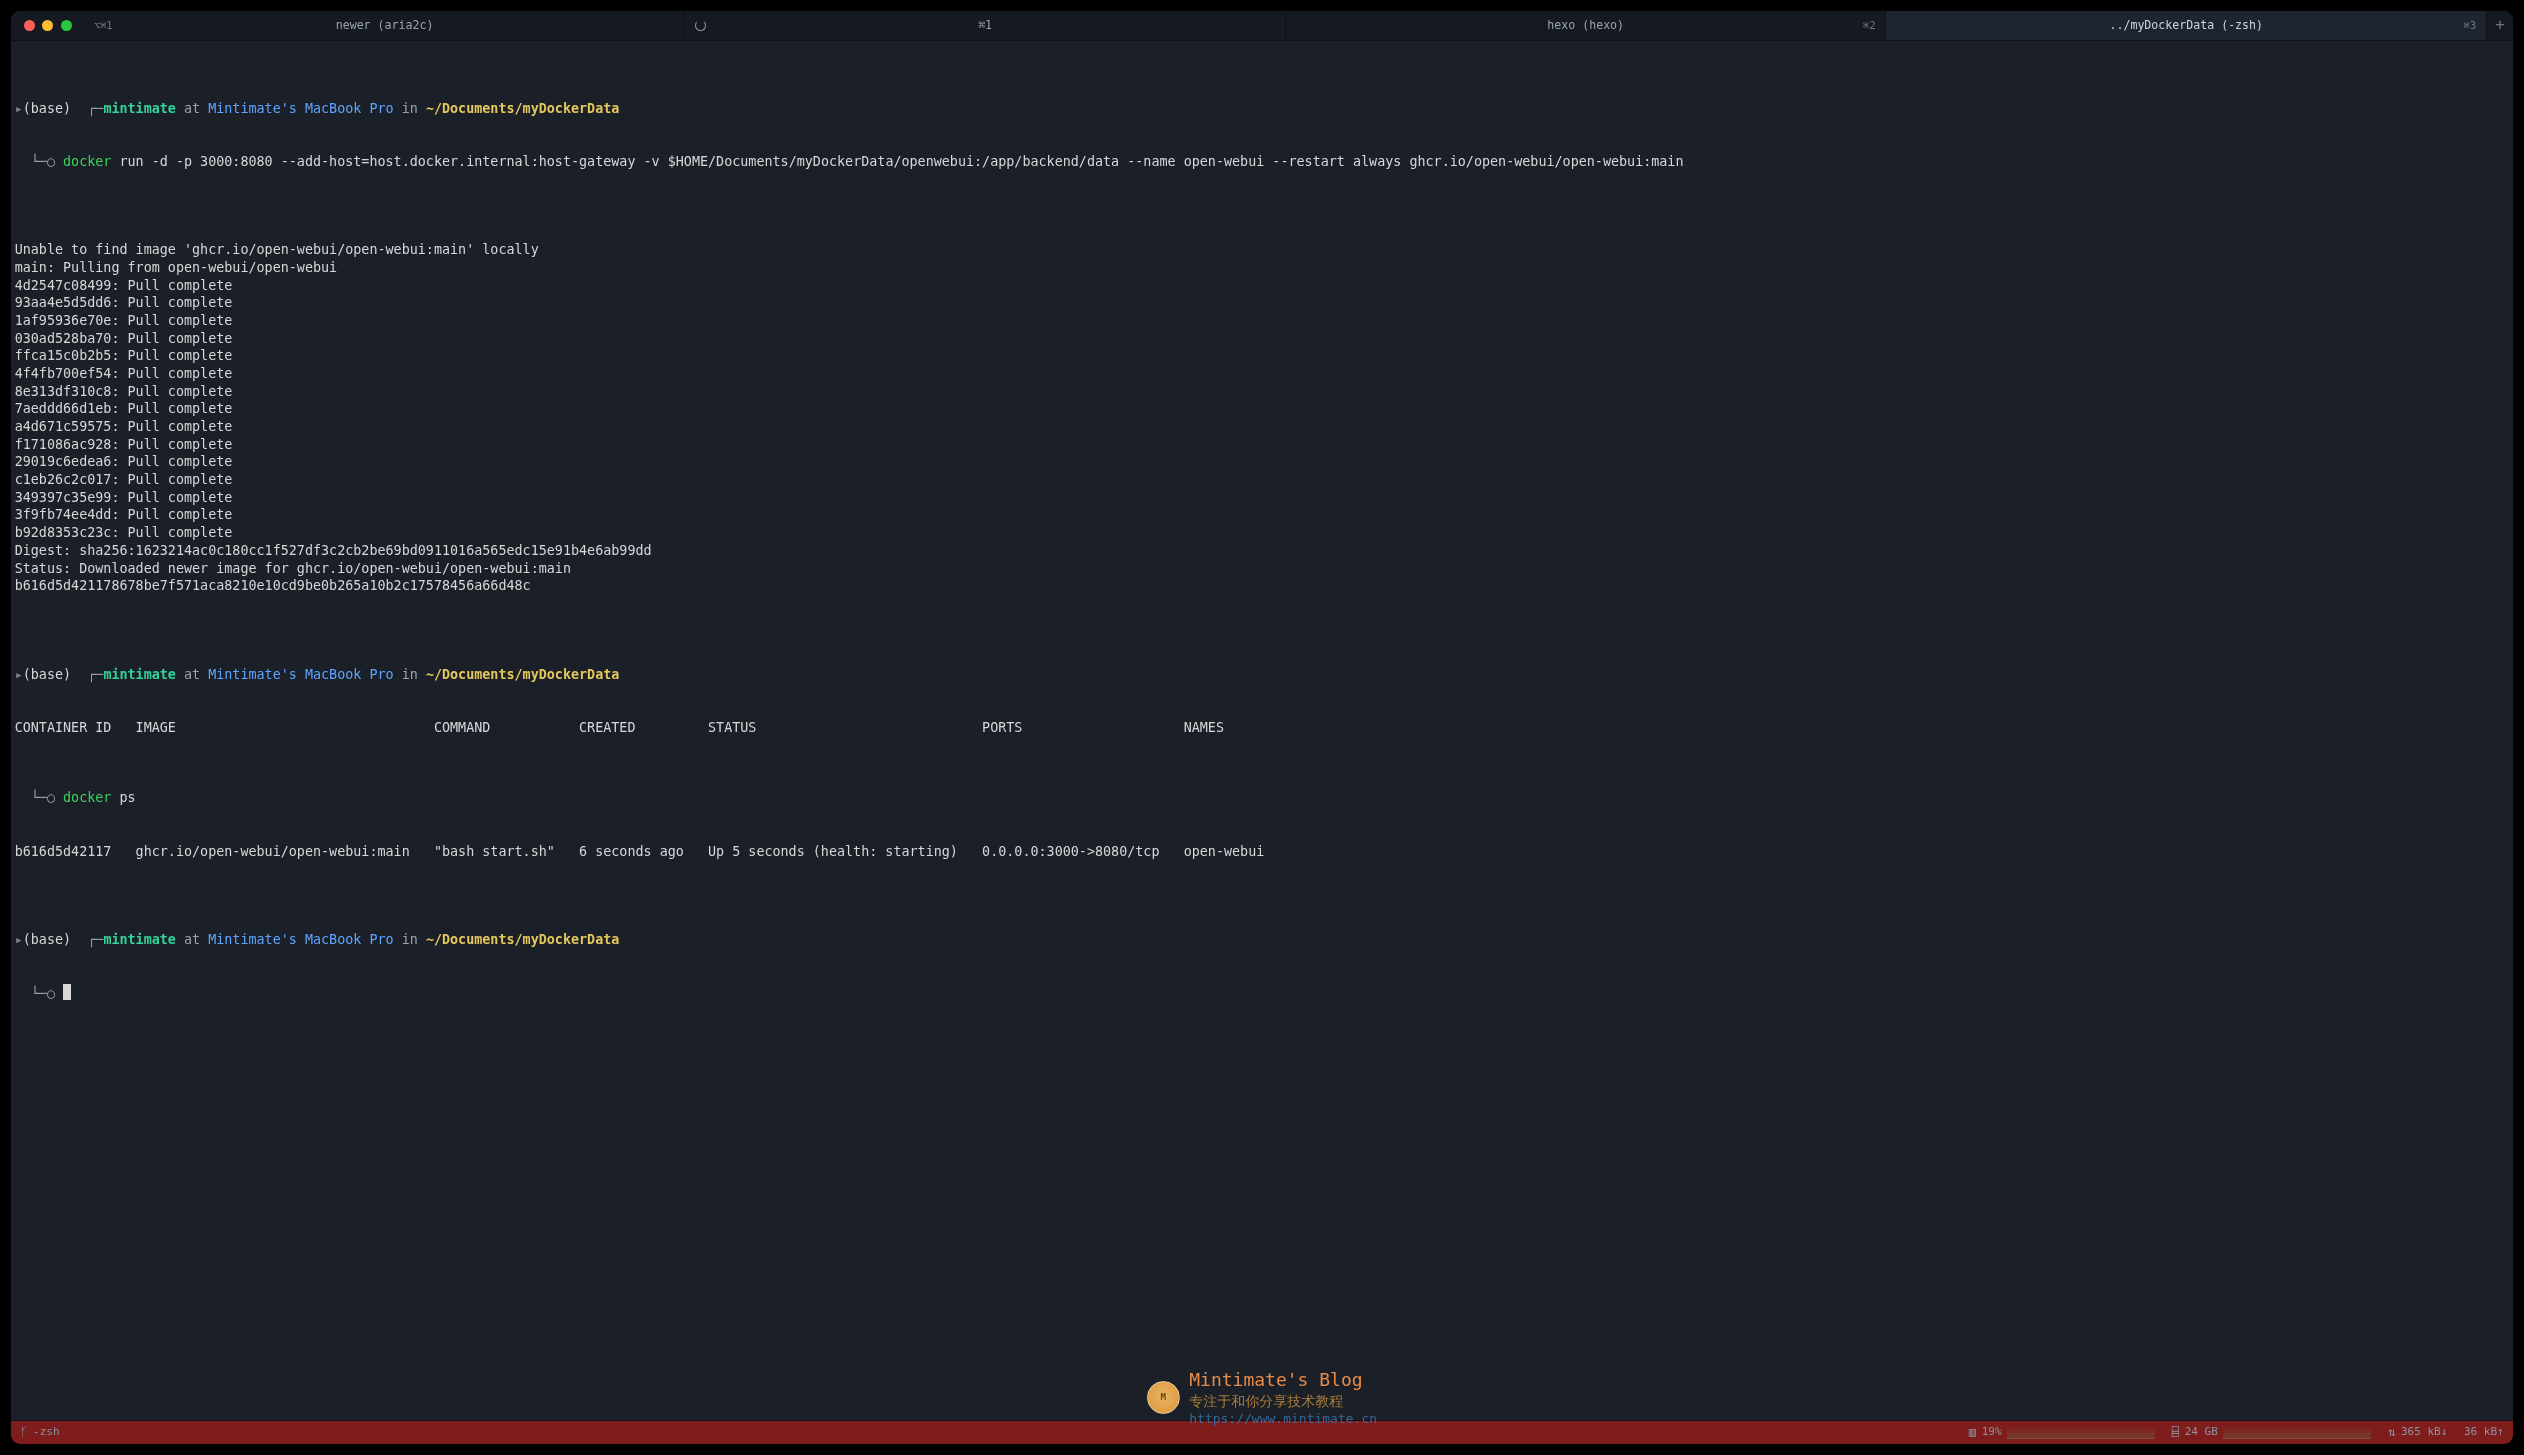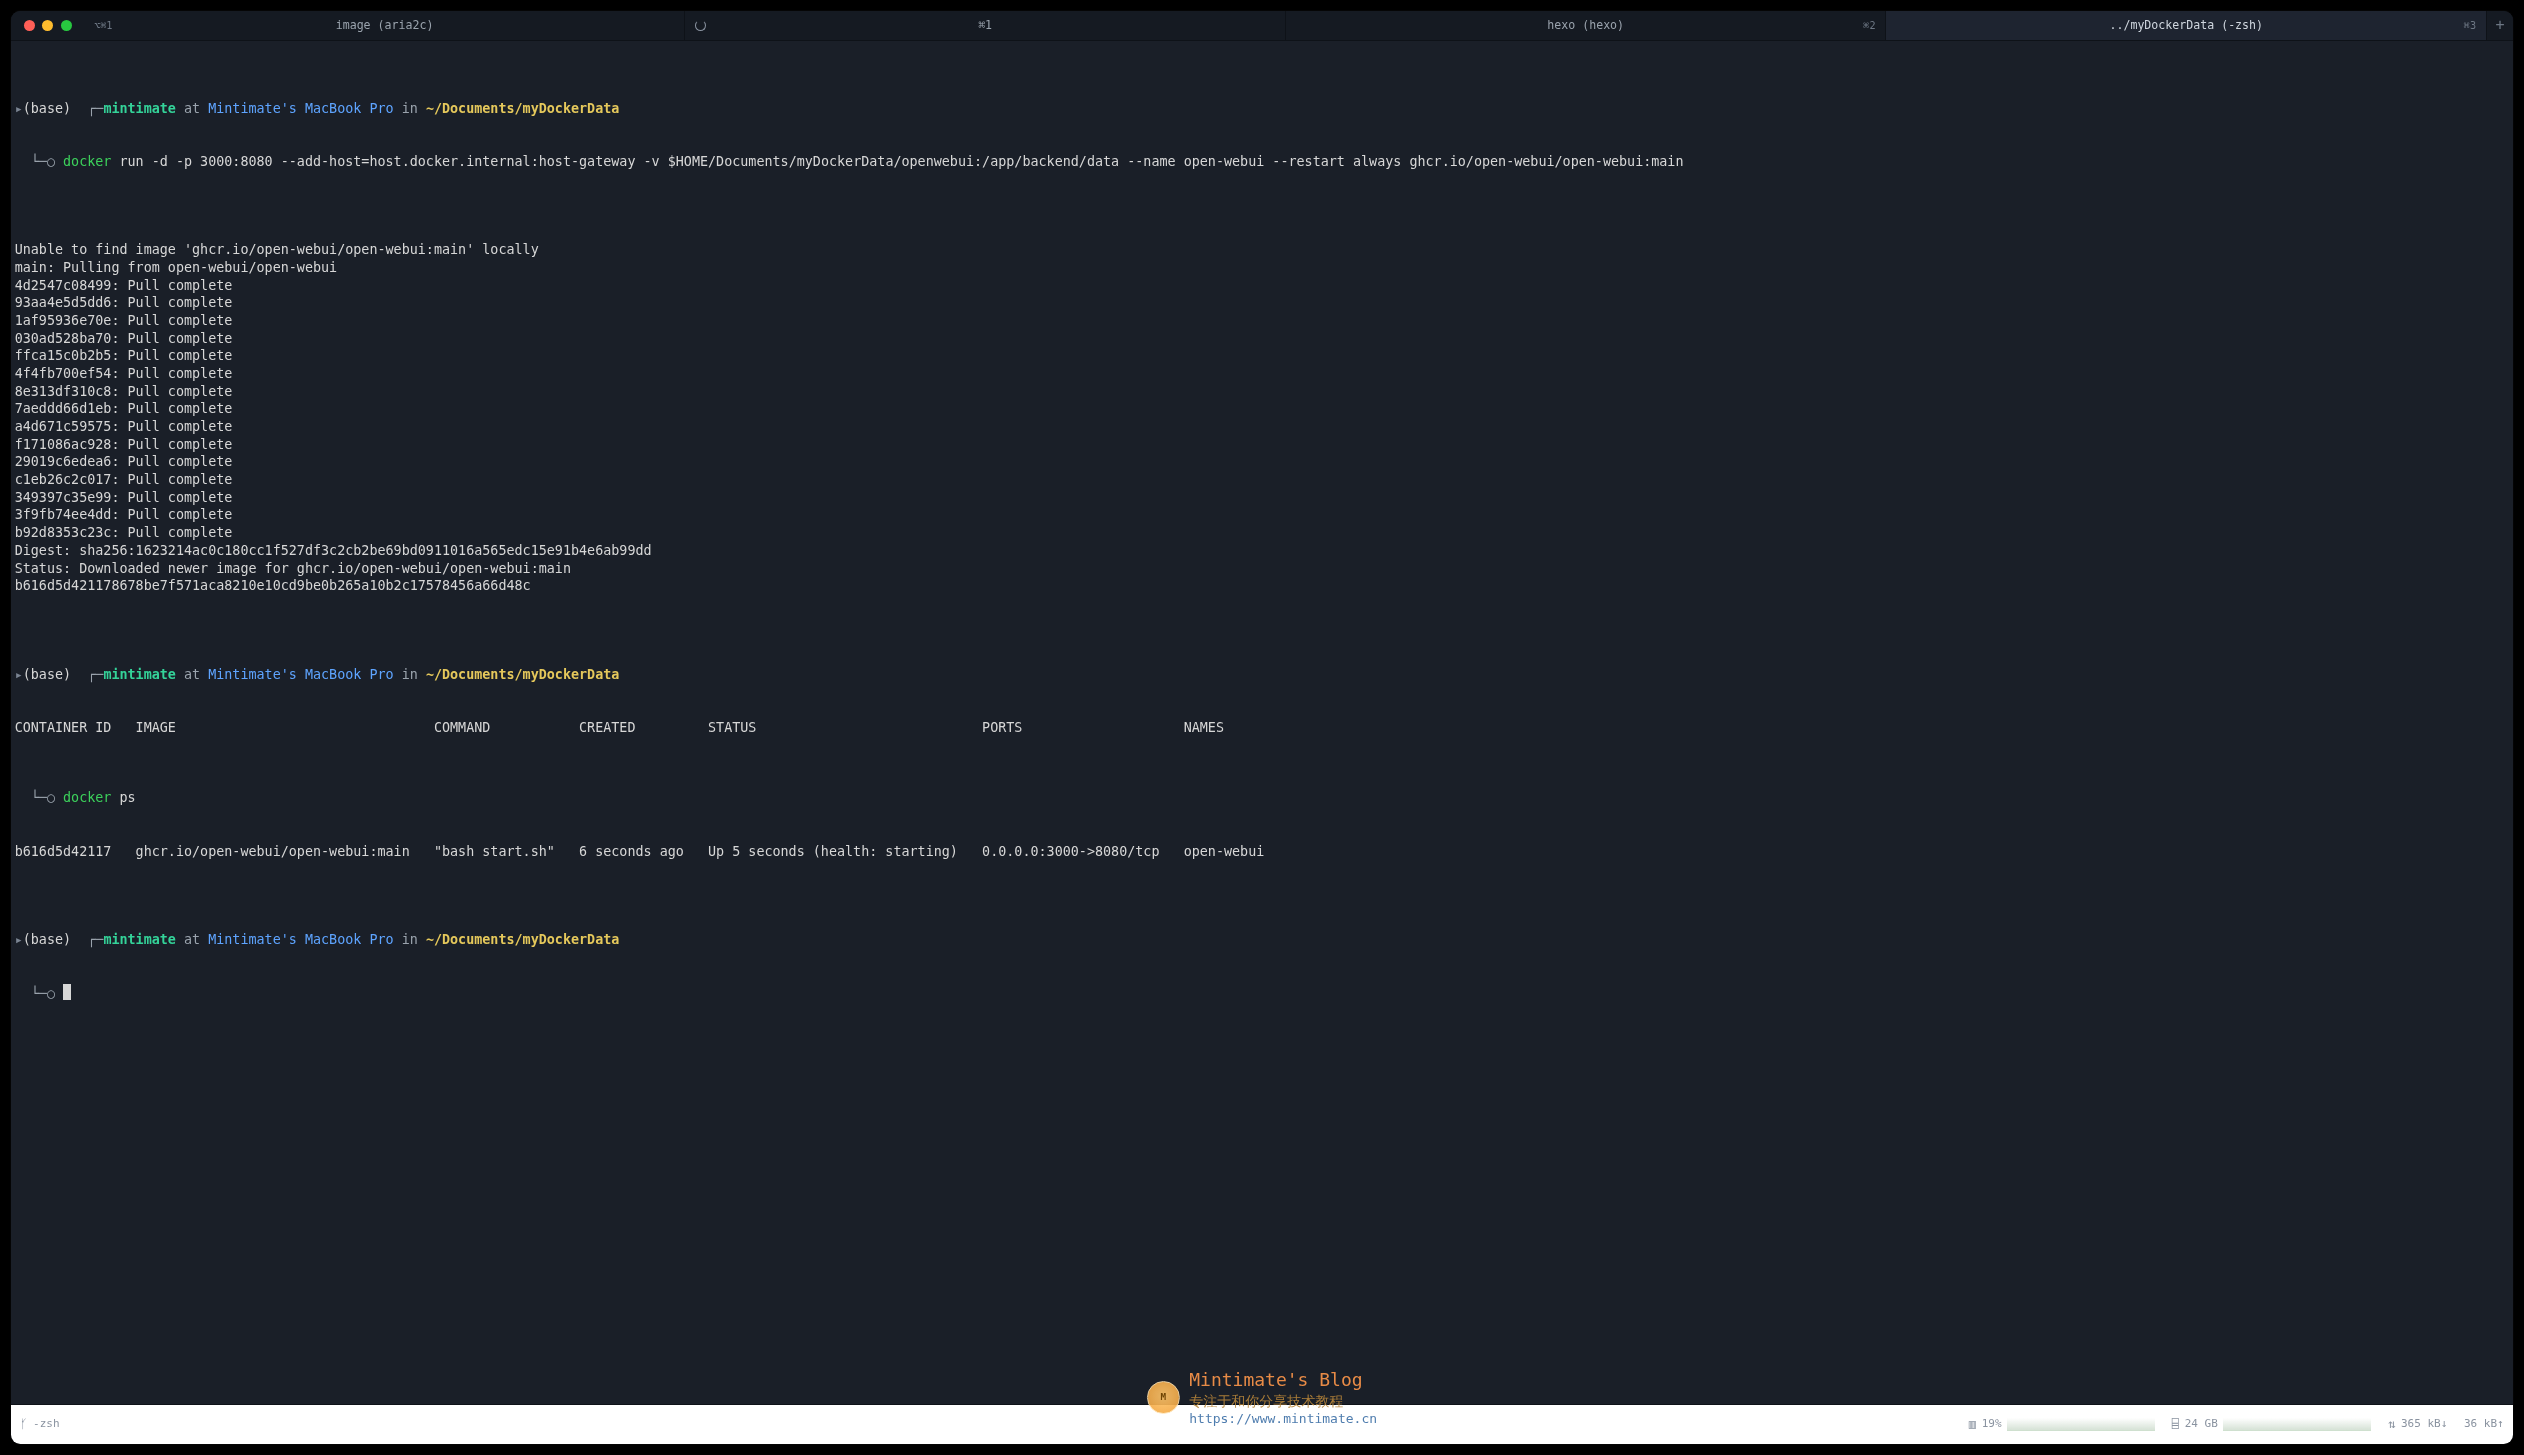--- a/index.html
+++ b/index.html
@@ -126,22 +126,22 @@
     background: radial-gradient(circle at 50% 45%, #ffc56b, #f2a23a);
     border: 1.9px solid #ffe2b0;
     display:flex; align-items:center; justify-content:center;
     font-size:9.3px; color:#7a4a00; font-weight:bold;
   }
   .wm-text .t1 { color:#ff974a; font-size:18px; }
   .wm-text .t2 { color:#b8863a; font-size:14px; }
   .wm-text .t3 { color:#3c6fa6; font-size:13px; }
   
   .statusbar {
-    height: 40px;
-    background: #ffffff;
+    height: 24px;
+    background: #7f1d1d;
     border-top: 0.9px solid #0e1218;
     display: flex;
     align-items: center;
     font-size: 11px;
     color: #9aa3ad;
     padding: 0 9.3px;
     gap: 16.7px;
   }
   .sb-left { display:flex; align-items:center; gap:7.4px; }
   .sb-spacer { flex:1; }
@@ -166,21 +166,21 @@
 
   <div class="tabbar">
     <div class="traffic">
       <div class="tl-dot tl-close"></div>
       <div class="tl-dot tl-min"></div>
       <div class="tl-dot tl-max"></div>
     </div>
 
     <div class="tab">
       <span class="left-mark">⌥⌘1</span>
-      <span>image (aria2c)</span>
+      <span>newer (aria2c)</span>
       <span class="shortcut"></span>
     </div>
     <div class="tab">
       <span class="spin"></span>
       <span>⌘1</span>
       <span class="shortcut"></span>
     </div>
     <div class="tab">
       <span>hexo (hexo)</span>
       <span class="shortcut">⌘2</span>

